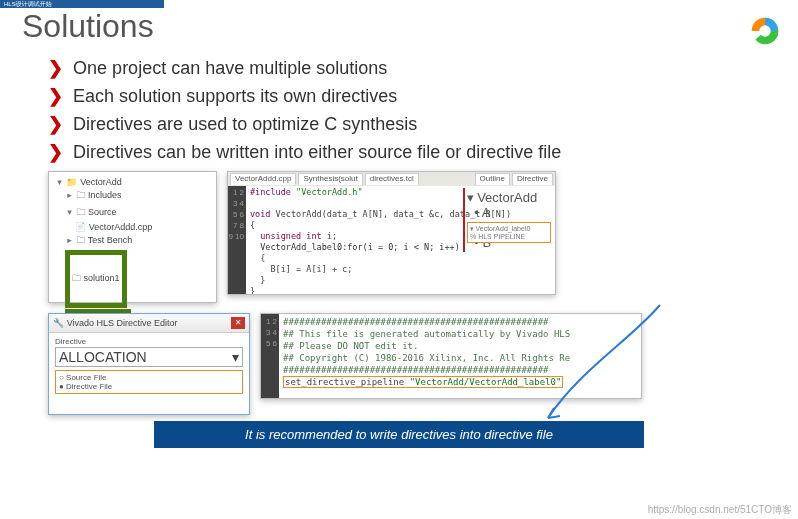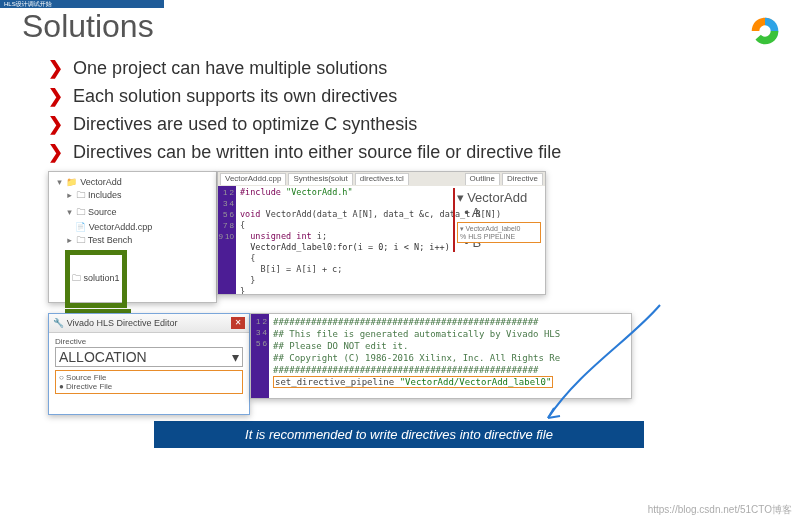--- a/index.html
+++ b/index.html
@@ -2,35 +2,35 @@
 <html><head>
 <meta charset="utf-8">
 <style>
 html,body{margin:0;padding:0;width:798px;height:519px;background:#fff;font-family:"Segoe UI",Arial,sans-serif;color:#333;overflow:hidden;position:relative}
 .title{font-size:32px;color:#555;font-weight:400;margin:8px 0 12px 22px}
 .logo{position:absolute;top:12px;right:14px;width:38px;height:38px}
 .logo svg{width:38px;height:38px}
 .bullets{margin:0 0 8px 48px}
 .bullet{font-size:18px;color:#333;margin:6px 0;display:flex;align-items:center}
 .bullet .chev{color:#c00;font-weight:700;margin-right:10px}
-.figrow{display:flex;margin:4px 16px 0 48px}
+.figrow{display:flex;gap:10px;margin:4px 16px 0 48px}
 .panel{background:#fff;border:1px solid #bbb;box-shadow:0 2px 6px rgba(0,0,0,.25);font-size:9px;color:#444}
 
 .tree{width:155px;height:122px;padding:4px 6px}
 .tree .item{white-space:nowrap;margin:1px 0}
 .tree .ind1{margin-left:10px}
 .tree .ind2{margin-left:20px}
 .tree .hl{border:5px solid #4d7c0f;padding:16px 2px;display:inline-block}
 .tree .bold{font-weight:700;color:#5a4a00}
 .ticon{display:inline-block;width:9px;text-align:center;color:#777}
 
 .editor{width:327px;height:122px;display:flex;position:relative}
 .tabs{position:absolute;top:0;left:0;right:0;height:14px;background:#e8e6e0;font-size:8px;color:#555;display:flex;gap:2px;padding:1px 2px;box-sizing:border-box}
 .tabs span{background:#fff;border:1px solid #ccc;border-bottom:none;padding:0 4px}
-.gutter{width:16px;background:#4c1d95;color:#999;text-align:right;padding:15px 2px 16px 0;font-size:8px;line-height:11px}
+.gutter{width:16px;background:#404040;color:#999;text-align:right;padding:15px 2px 16px 0;font-size:8px;line-height:11px}
 .code{flex:1;padding:15px 2px 0 4px;font-family:Consolas,monospace;font-size:8.5px;line-height:11px;white-space:pre;overflow:hidden}
 .kw{color:#7a0055;font-weight:400}
 .str{color:#1a7a1a}
 .lbl{color:#333}
 .hlbox{position:absolute;right:4px;top:50px;width:78px;border:1px solid #e88c2a;font-size:7px;padding:2px;color:#777;background:#fff}
 
 .dlg{width:200px;height:100px;border:1px solid #7aa6da}
 .dlg .titlebar{height:16px;background:linear-gradient(#fafafa,#e8e8e8);font-size:9px;padding:1px 4px;display:flex;justify-content:space-between;align-items:center;border-bottom:1px solid #ccc}
 .dlg .xbtn{width:14px;height:12px;background:#c0392b;color:#fff;text-align:center;font-size:8px;line-height:12px}
 .dlg .body{padding:3px 6px}

